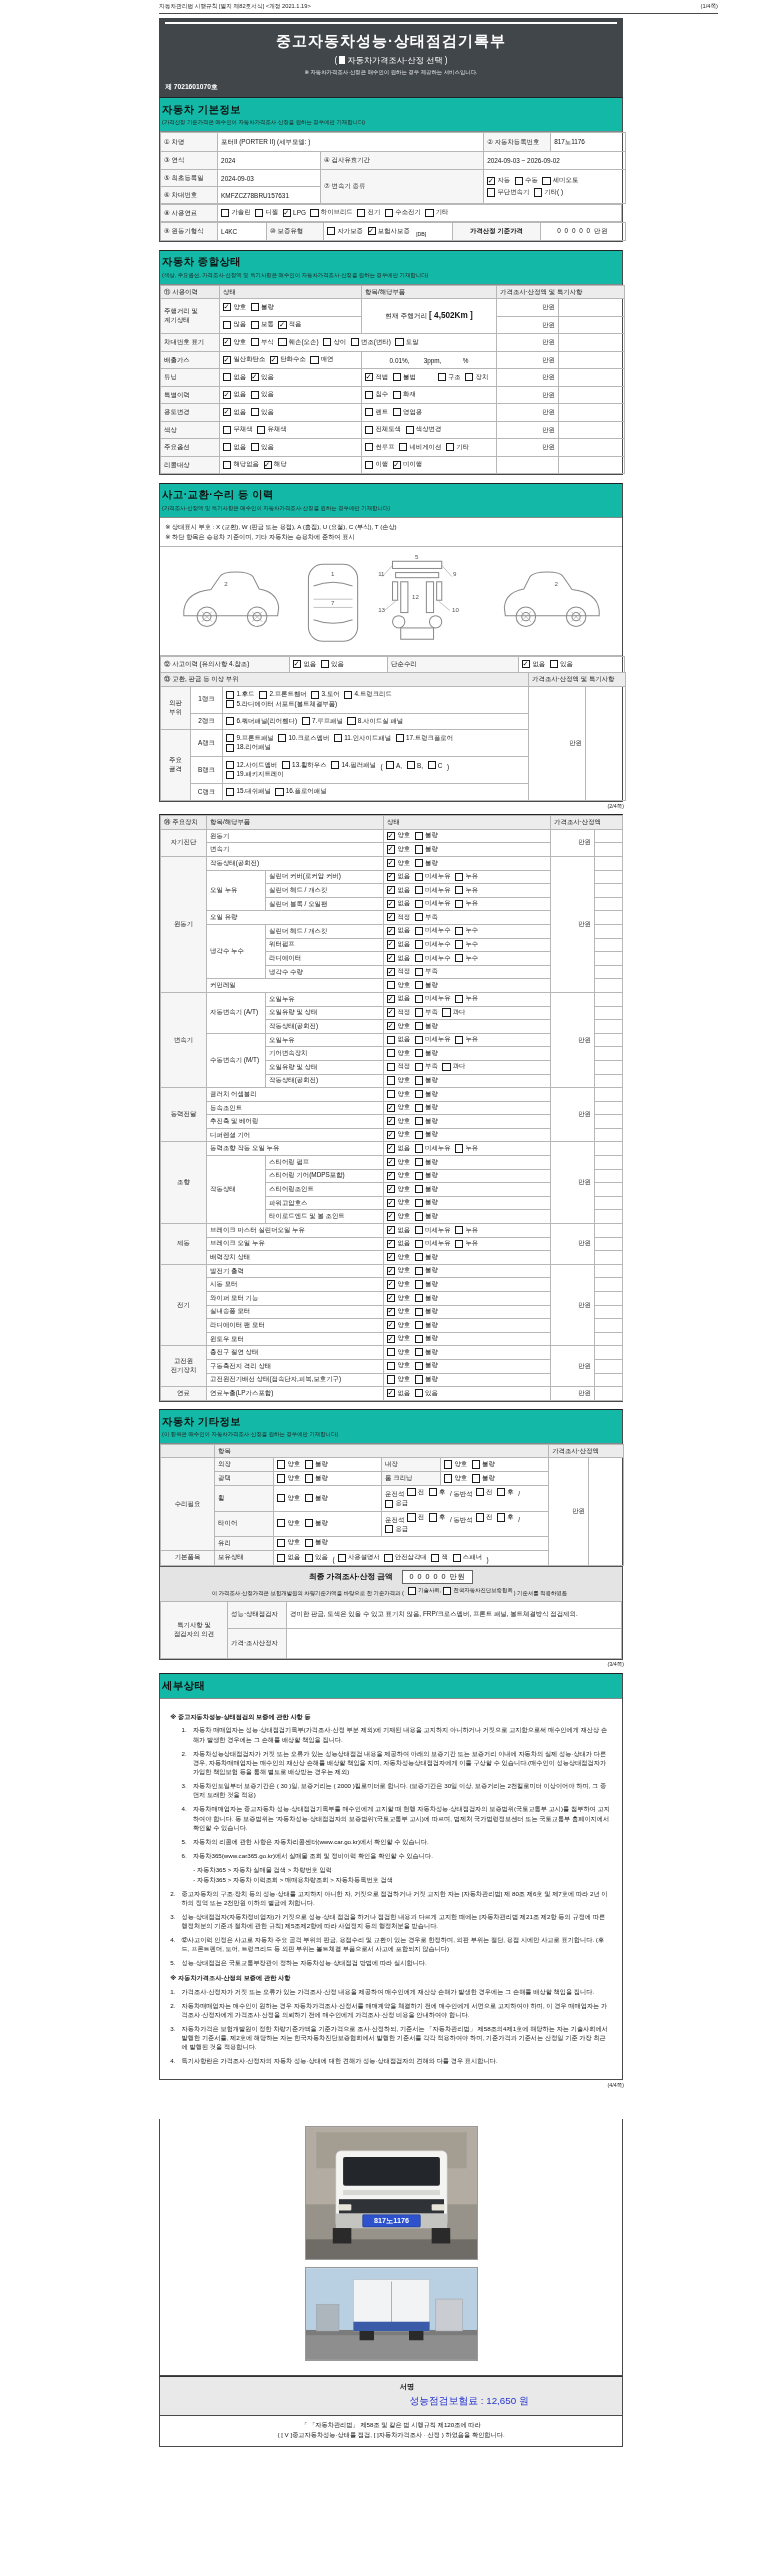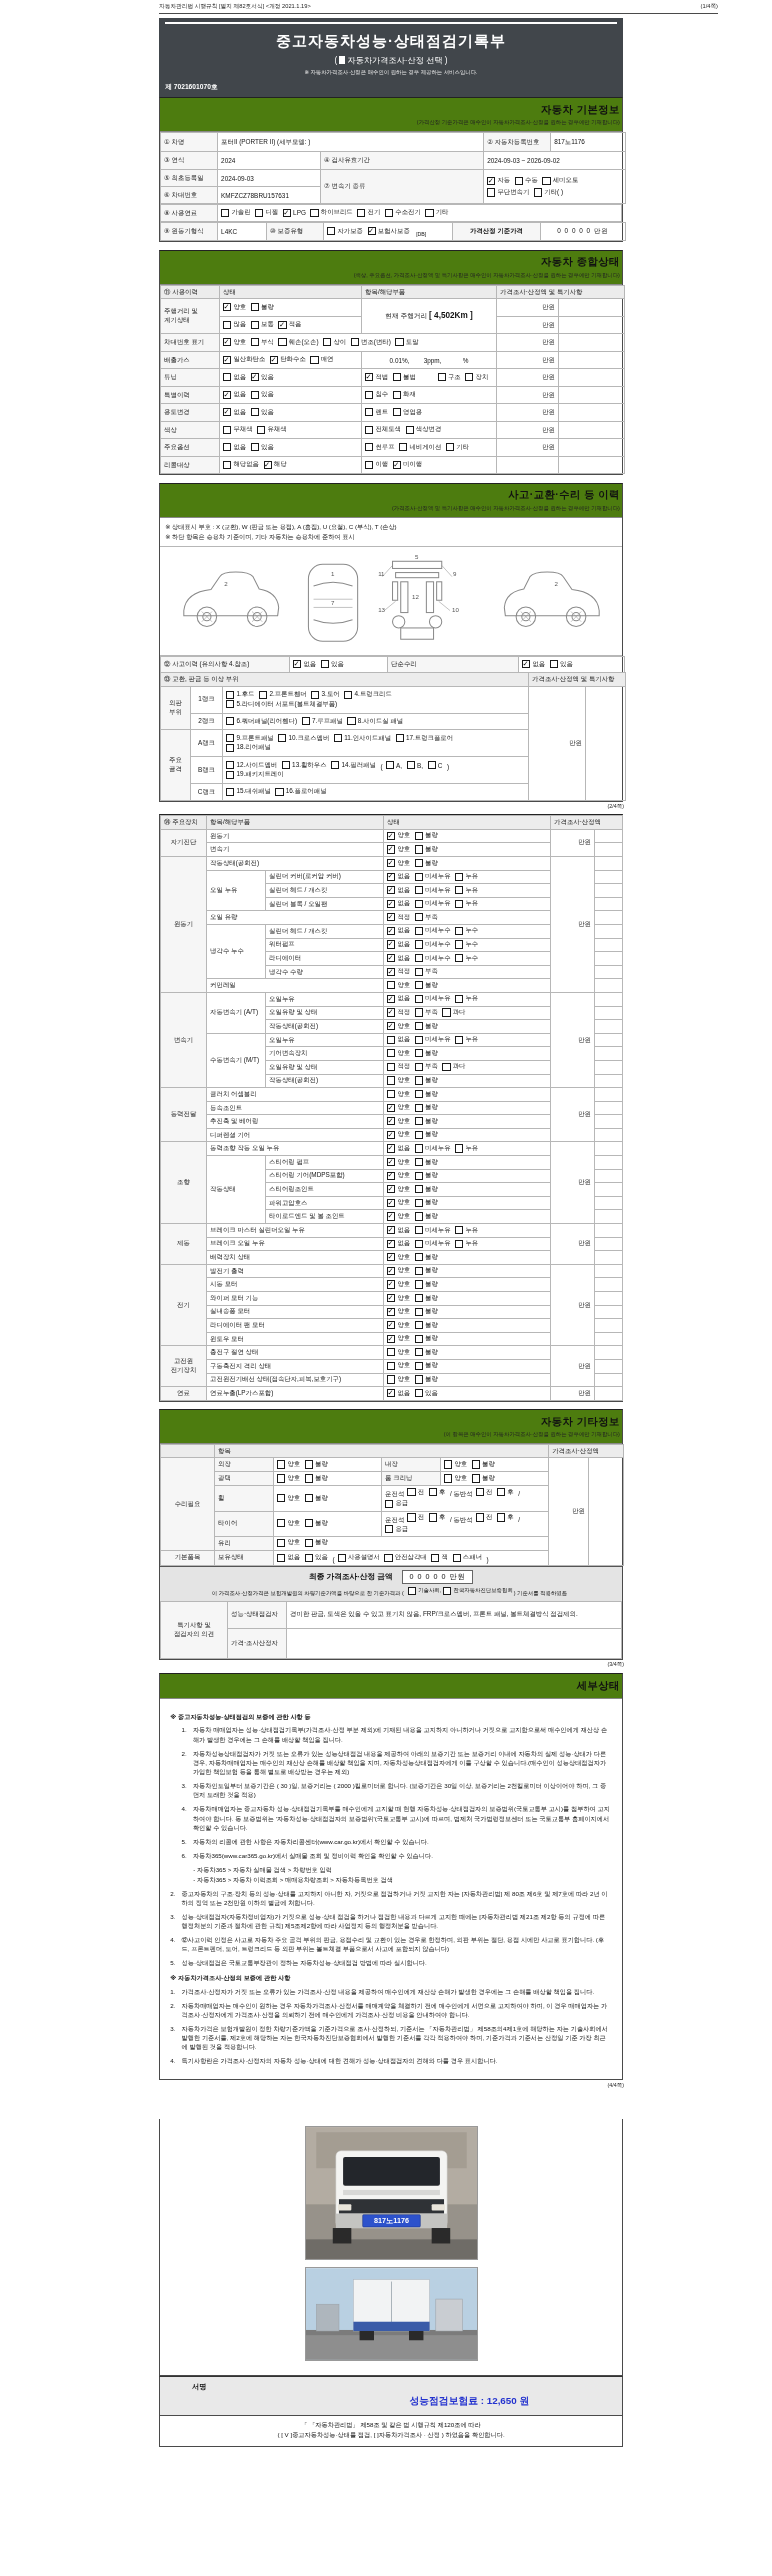--- a/index.html
+++ b/index.html
@@ -11,21 +11,21 @@
   
   .hdr{background:#41464b;color:#fff;margin-top:4.6px;padding:2.6px 5.2px 0;}
   .hdr .strip{height:2.6px;background:#fff;margin:1px 0.5px 7.2px;}
   .hdr h1{margin:1px 0 4.1px;text-align:center;font-size:15px;font-weight:bold;letter-spacing:1px;}
   .hdr .sub{text-align:center;font-size:8.2px;margin:1px 0 3.1px;}
   .hdr .sub .bx{display:inline-block;width:6.2px;height:7.7px;background:#fff;vertical-align:-1px;margin:0 2.1px;}
   .hdr .note{text-align:center;font-size:5.4px;color:#e8e8e8;margin:0 0 6.2px;}
   .hdr .docno{font-size:6.7px;font-weight:bold;text-align:left;padding:1.5px 1px 4.6px;}
   
   .sec{border:1px solid #4a4a4a;border-top:1.5px solid #222;background:#fff;}
-  .sechead{background:#4d7c0f;text-align:right;padding:4.6px 2.1px 5.2px;border-bottom:0.5px solid #888;}
+  .sechead{background:#14b8a6;text-align:left;padding:4.6px 2.1px 5.2px;border-bottom:0.5px solid #888;}
   .sechead .t{font-size:10.3px;font-weight:bold;letter-spacing:0.5px;}
   .sechead .s{font-size:5.4px;margin-top:2.6px;color:#222;}
   table{border-collapse:collapse;width:100%;font-size:6.4px;table-layout:fixed;}
   td,th{border:0.5px solid #b7b7b7;padding:1.5px 3.1px;vertical-align:middle;word-break:keep-all;}
   th{background:#ececec;font-weight:normal;text-align:left;font-size:6.4px;}
   td.lab{background:#f6f6f6;}
   td.ctr{text-align:center;}
   td.manwon{text-align:right;color:#222;}
   td.pre{white-space:pre;}
   .cb{display:inline-block;width:6.2px;height:6.2px;border:1px solid #1a1a1a;background:#fff;
@@ -59,22 +59,22 @@
                   padding:4.6px 2.1px;font-size:9.8px;font-weight:bold;letter-spacing:0.5px;}
   .pricebox .txt{font-size:6.4px;line-height:1.65;font-weight:bold;color:#222;}
   
   .photohead{background:#ececec;border:1px solid #4a4a4a;border-bottom:0.5px solid #888;
              text-align:center;font-size:7.2px;font-weight:bold;padding:3.6px 0;}
   .photobody{border:1px solid #4a4a4a;border-top:none;padding:7.2px 0 6.2px;text-align:center;}
   .photo{display:block;margin:0 auto 7.2px;border:0.5px solid #999;}
   
   .signbox{background:#e9e9e9;border:1px solid #4a4a4a;border-top:1px solid #333;position:relative;
            height:38px;margin-top:0;}
-  .signbox .t{ font-size:7.2px;font-weight:bold;padding-top:5.2px;padding-left:32px;}
-  .signbox .blue{position:absolute;left:54%;top:18.5px;font-size:9.8px;font-weight:bold;color:#2433cf;}
+  .signbox .t{ text-align:center;font-size:7.2px;font-weight:bold;padding-top:5.2px;padding-left:32px;}
+  .signbox .blue{position:absolute;left:54%;top:18.5px;font-size:9.8px;font-weight:normal;color:#2433cf;}
   .footer{border:1px solid #4a4a4a;border-top:none;text-align:center;font-size:6.2px;line-height:1.7;
           padding:4.1px 0 5.2px;}
   svg text{font-family:"Liberation Sans","DejaVu Sans",sans-serif;}
 </style>
 </head>
 <body>
 
 <div class="doc">
 
   <div class="meta">

